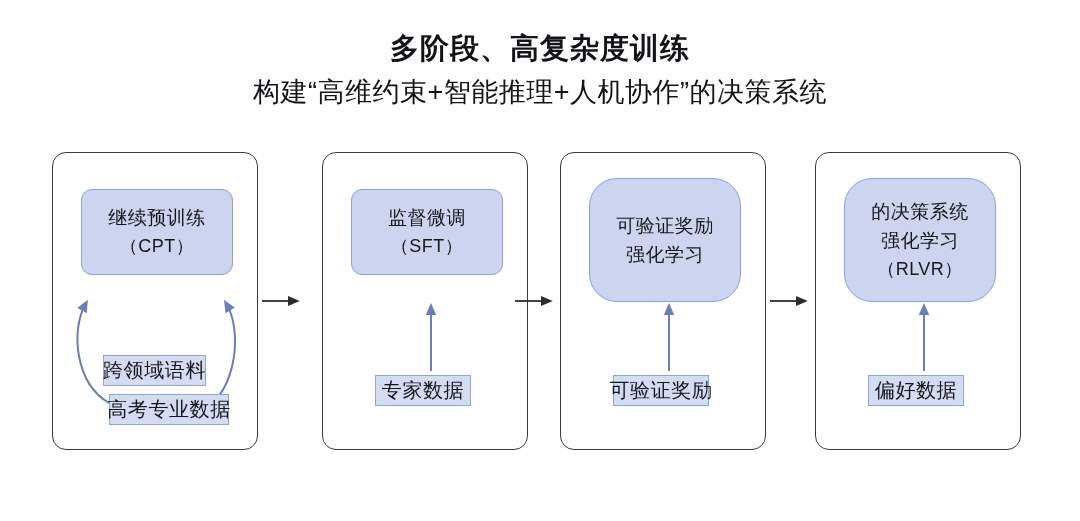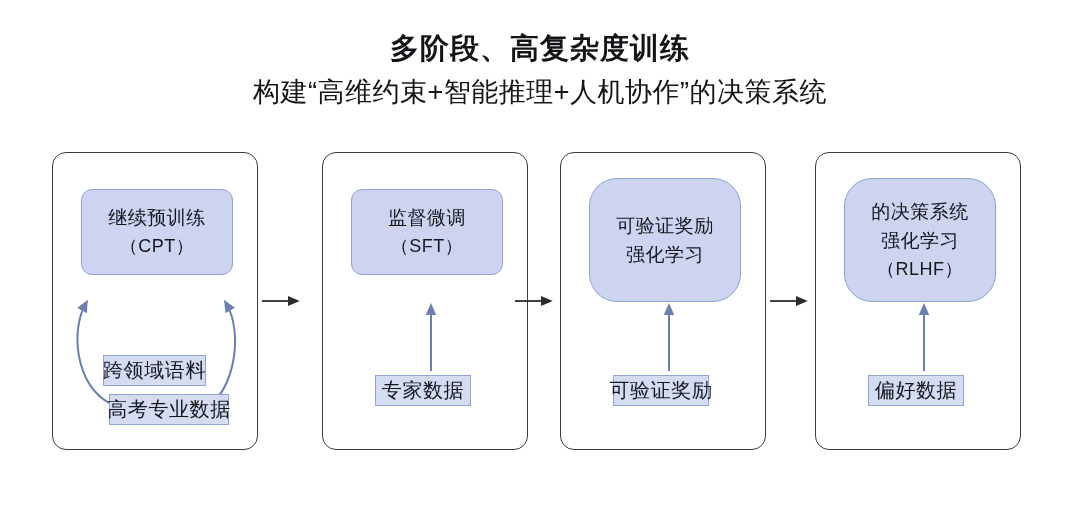--- a/index.html
+++ b/index.html
@@ -216,21 +216,21 @@
     <div class="data-box data-single">
       <span>可验证奖励</span>
     </div>
   </div>
 
   <div class="stage stage-4">
 
     <div class="phase-box phase-3lines">
       <span class="line">的决策系统</span>
       <span class="line">强化学习</span>
-      <span class="line code">（RLHF）</span>
+      <span class="line code">（RLVR）</span>
     </div>
 
     <svg class="up-arrow" viewBox="0 0 16 72">
       <defs>
         <marker id="ahead-blue-4" markerWidth="7" markerHeight="7" refX="3.2" refY="3" orient="auto">
           <path d="M0,0.3 L6.2,3 L0,5.7 z" fill="#6b7fb5"></path>
         </marker>
       </defs>
       <path d="M 8,70 L 8,8" fill="none" stroke="#6b7fb5" stroke-width="2" marker-end="url(#ahead-blue-4)"></path>
     </svg>

